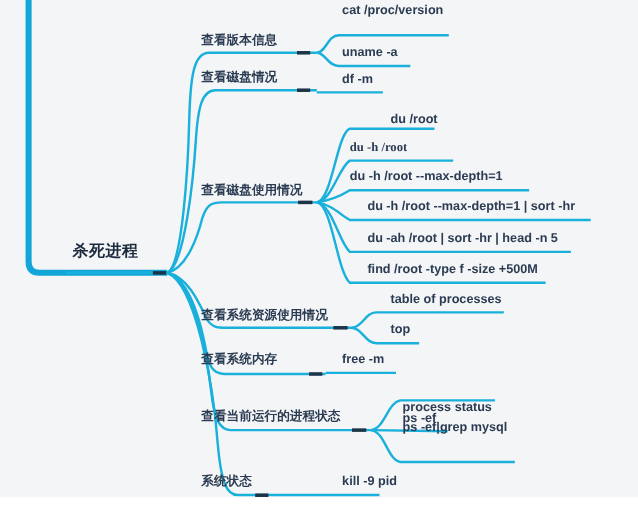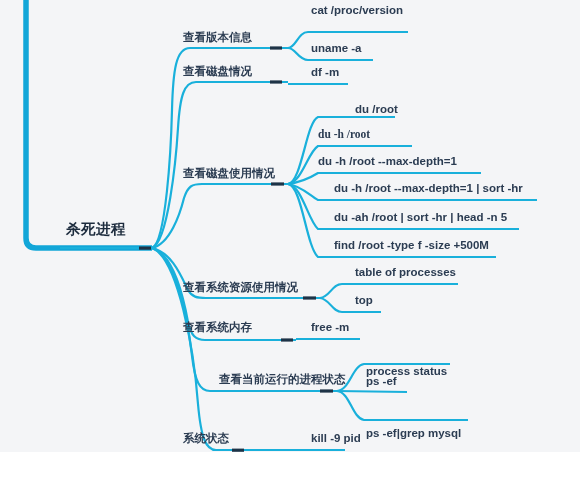--- a/index.html
+++ b/index.html
@@ -107,21 +107,21 @@
     <rect x="139" y="246.5" width="12" height="3.2" fill="#1d3347"></rect>
   </svg>
 
   <div class="node root-label" style="left:66px; top:222px;">杀死进程</div>
 
   <div class="node lvl1" style="left:183px; top:32px;">查看版本信息</div>
   <div class="node lvl1" style="left:183px; top:66px;">查看磁盘情况</div>
   <div class="node lvl1" style="left:183px; top:168px;">查看磁盘使用情况</div>
   <div class="node lvl1" style="left:183px; top:282px;">查看系统资源使用情况</div>
   <div class="node lvl1" style="left:183px; top:322px;">查看系统内存</div>
-  <div class="node lvl1" style="left:183px; top:374px;margin-left:36px;">查看当前运行的进程状态</div>
+  <div class="node lvl1" style="left:183px; top:374px;">查看当前运行的进程状态</div>
   <div class="node lvl1" style="left:183px; top:433px;">系统状态</div>
 
   <div class="node lvl2 cmd" style="left:311px; top:5px;">cat /proc/version</div>
   <div class="node lvl2 cmd" style="left:311px; top:43px;">uname -a</div>
 
   <div class="node lvl2 cmd" style="left:311px; top:67px;text-align:center;">df -m</div>
 
   <div class="node lvl2 cmd" style="left:334px; top:104px;margin-left:21px;">du /root</div>
   <div class="node lvl2 cmd" style="left:318px; top:129px;font-family:Liberation Serif, serif;">du -h /root</div>
   <div class="node lvl2 cmd" style="left:318px; top:156px;">du -h /root --max-depth=1</div>
@@ -129,16 +129,16 @@
   <div class="node lvl2 cmd" style="left:334px; top:212px;">du -ah /root | sort -hr | head -n 5</div>
   <div class="node lvl2 cmd" style="left:334px; top:240px;">find /root -type f -size +500M</div>
 
   <div class="node lvl2 cmd" style="left:355px; top:267px;">table of processes</div>
   <div class="node lvl2 cmd" style="left:355px; top:295px;">top</div>
 
   <div class="node lvl2 cmd" style="left:311px; top:322px;">free -m</div>
 
   <div class="node lvl2 cmd" style="left:366px; top:348px;margin-top:18px;">process status</div>
   <div class="node lvl2 cmd" style="left:366px; top:376px;">ps -ef</div>
-  <div class="node lvl2 cmd" style="left:366px; top:428px;">ps -ef|grep mysql</div>
+  <div class="node lvl2 cmd" style="left:366px; top:384px;">ps -ef|grep mysql</div>
 
   <div class="node lvl2 cmd" style="left:279px; top:433px;padding-left:32px;">kill -9 pid</div>
 </div>
 
 </body></html>

